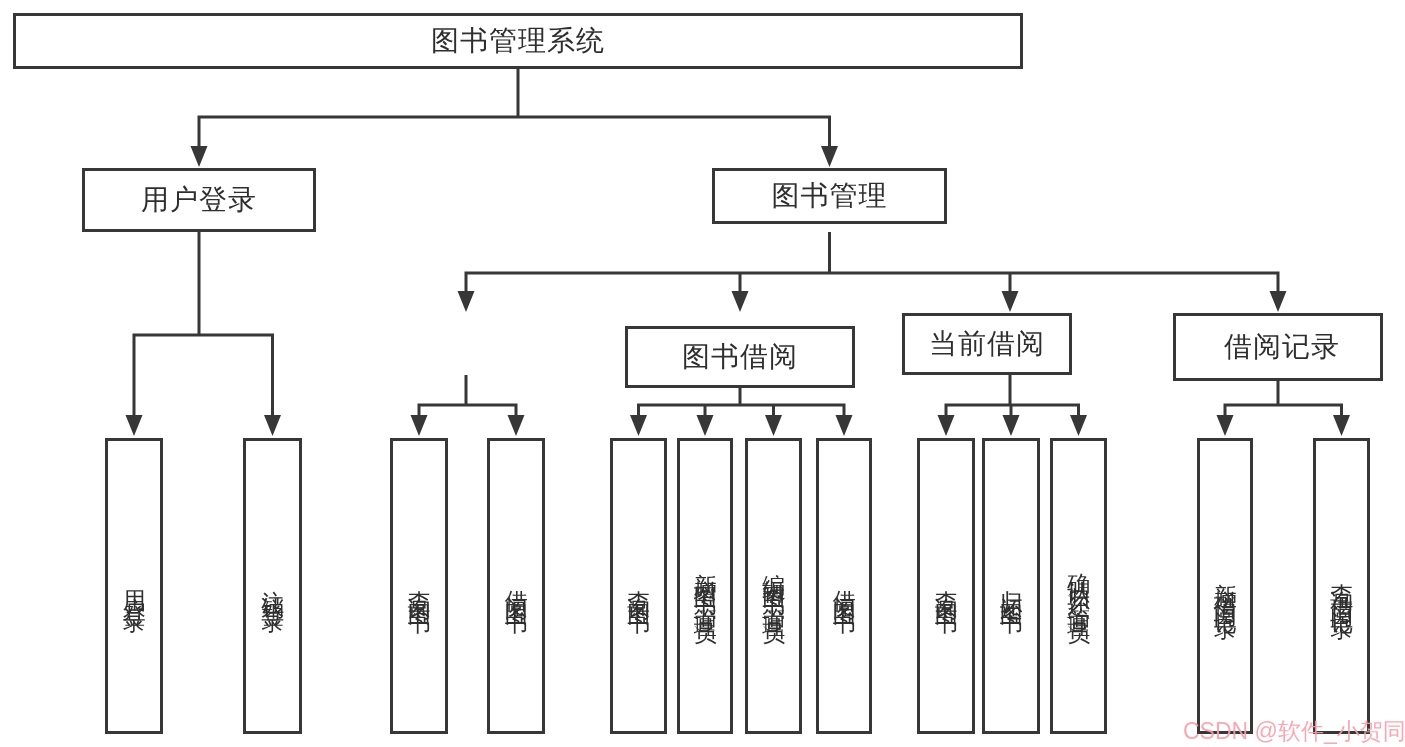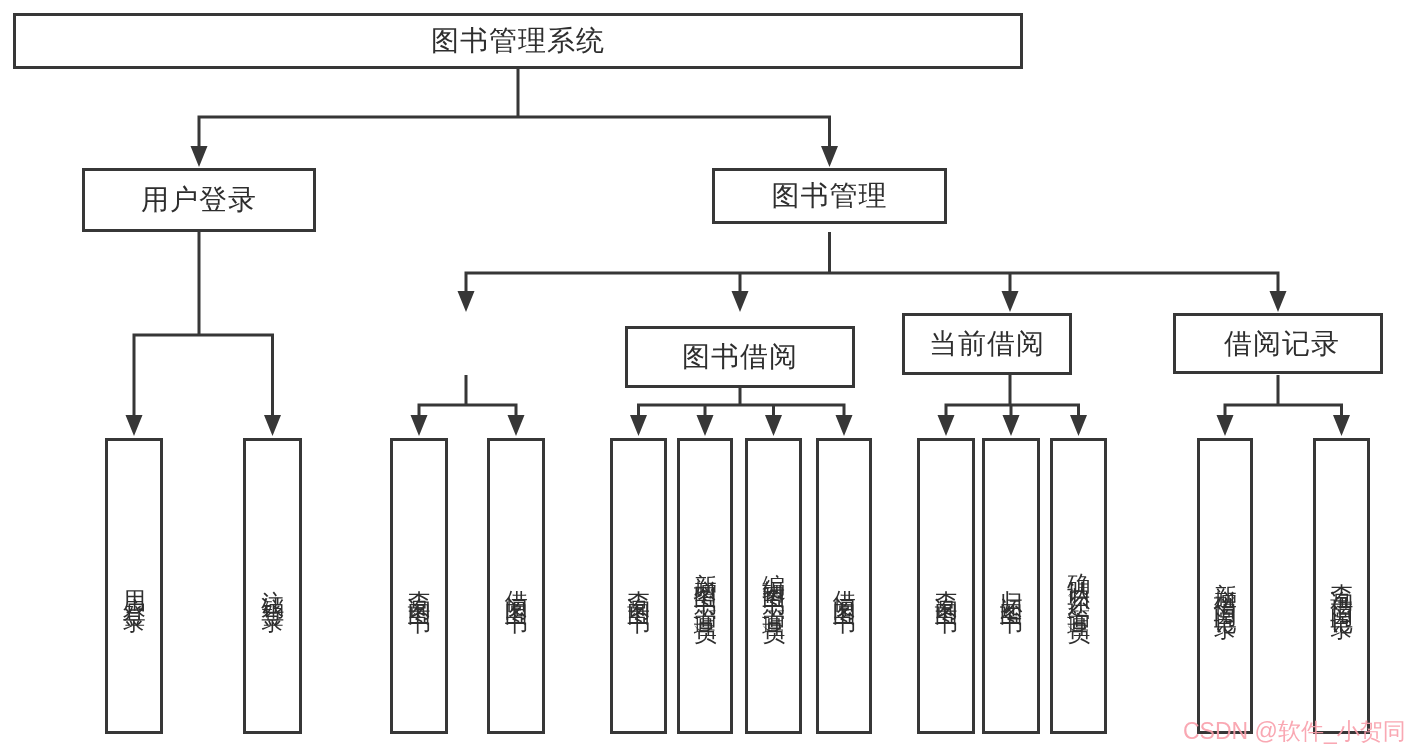--- a/index.html
+++ b/index.html
@@ -93,21 +93,21 @@
     </g>
   </svg>
 
   <div class="box h-box" style="left:13px; top:13px; width:1010px; height:56px;">图书管理系统</div>
 
   <div class="box h-box" style="left:82px; top:168px; width:234px; height:64px;">用户登录</div>
   <div class="box h-box" style="left:712px; top:168px; width:235px; height:56px;">图书管理</div>
 
   <div class="box h-box" style="left:625px; top:312px; width:230px; height:62px;margin-top:14px;">图书借阅</div>
   <div class="box h-box" style="left:902px; top:313px; width:170px; height:62px;">当前借阅</div>
-  <div class="box h-box" style="left:1173px; top:313px; width:210px; height:61px;padding-left:8px;">借阅记录</div>
+  <div class="box h-box" style="left:1173px; top:313px; width:210px; height:68px;padding-left:8px;">借阅记录</div>
 
   <div class="box v-box" style="left:105px; top:438px; width:58px; height:296px;">
     <span class="v-text">用户登录</span>
   </div>
   <div class="box v-box" style="left:243px; top:438px; width:59px; height:296px;">
     <span class="v-text">注销登录</span>
   </div>
 
   <div class="box v-box" style="left:390px; top:438px; width:58px; height:296px;">
     <span class="v-text">查询图书</span>

